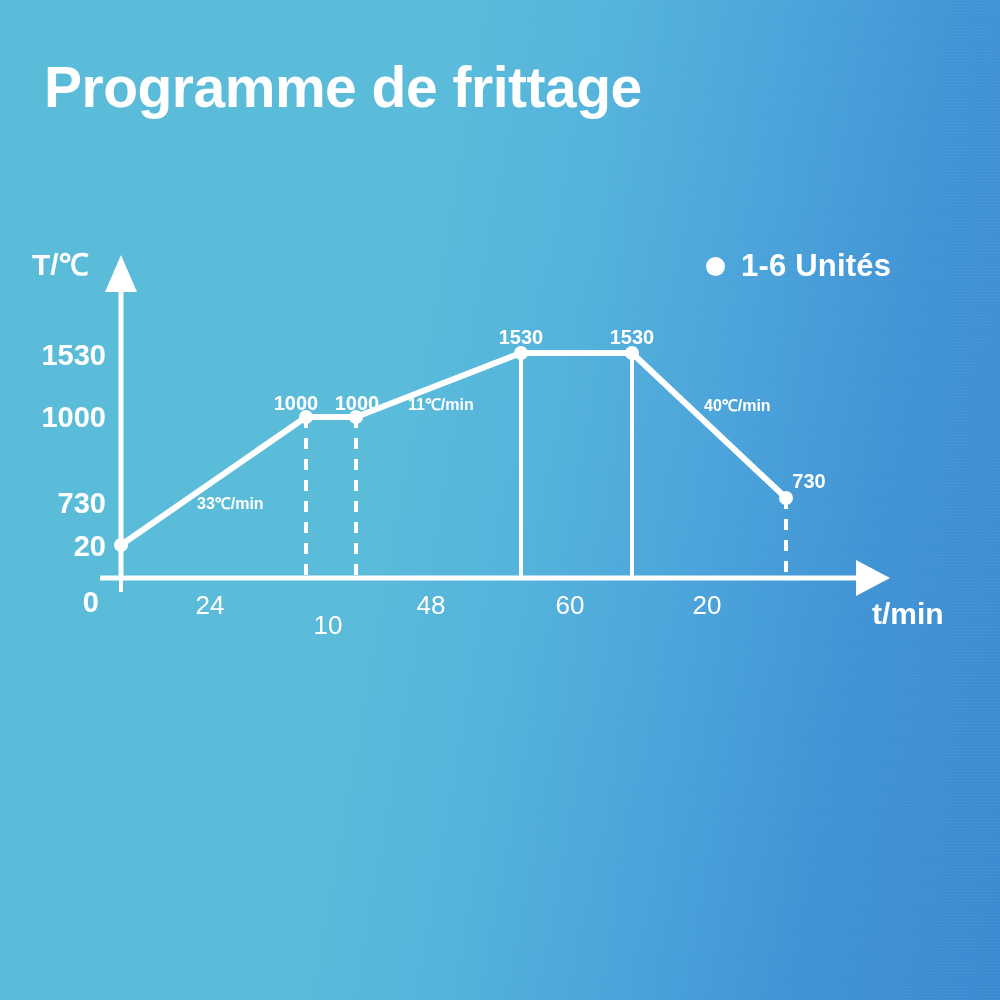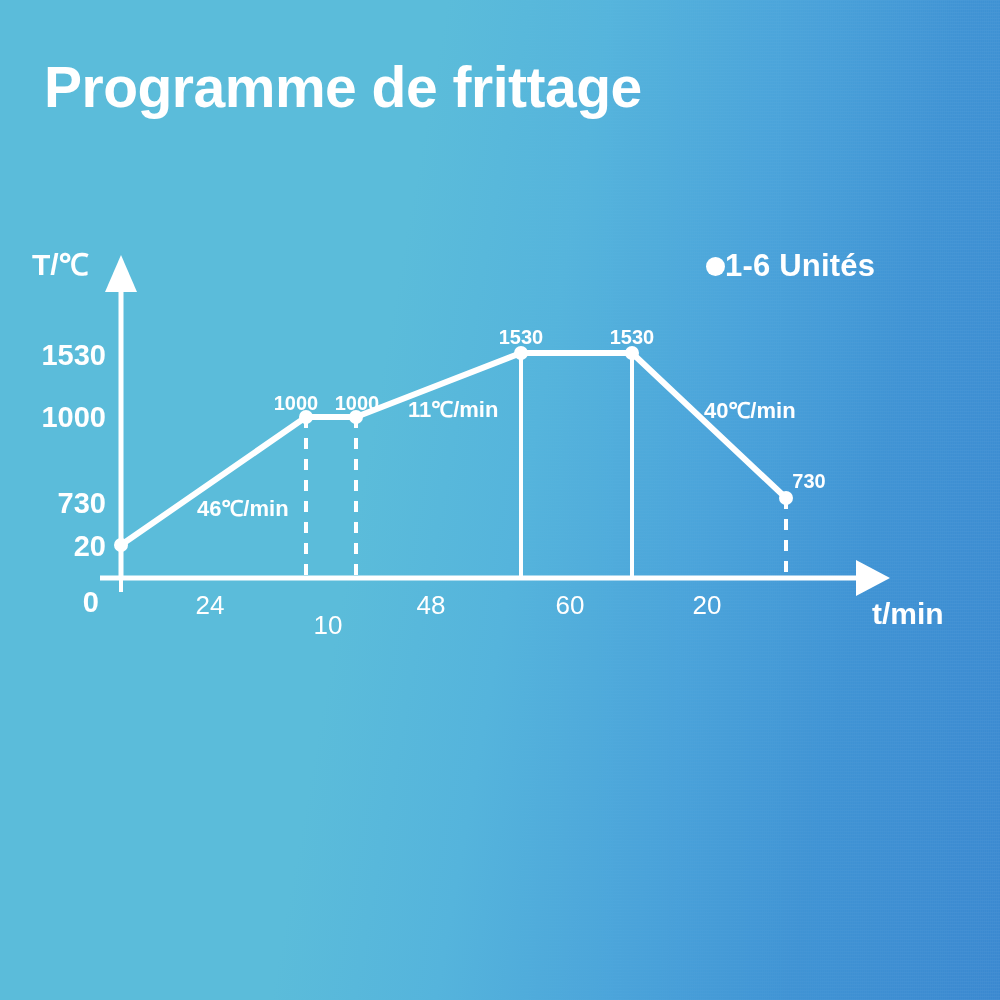--- a/index.html
+++ b/index.html
@@ -56,21 +56,21 @@
     letter-spacing: 0.1px;
     white-space: nowrap;
   }
 
   #legend {
     position: absolute;
     left: 706px;
     top: 248px;
     display: flex;
     align-items: center;
-    gap: 0;
+    gap: 16px;
     white-space: nowrap;
   }
   #legend .dot {
     width: 19px;
     height: 19px;
     border-radius: 50%;
     background: #ffffff;
     flex: none;
   }
   #legend .txt {
@@ -105,21 +105,21 @@
     font-size: 26px;
     font-weight: 400;
     transform: translateX(-50%);
   }
   .ptlbl {
     font-size: 20px;
     font-weight: 700;
     transform: translateX(-50%);
   }
   .ratelbl {
-    font-size: 22px;
+    font-size: 16px;
     font-weight: 600;
     text-align: right;
   }
 </style>
 </head>
 <body>
 
 <div id="page">
   <div id="grain"></div>
 
@@ -179,18 +179,18 @@
     <div class="lbl xlbl" style="left:707px;top:590px;">20</div>
 
     <div class="lbl axis-name" style="left:872px;top:597px;">t/min</div>
 
     <div class="lbl ptlbl" style="left:296px;top:392px;">1000</div>
     <div class="lbl ptlbl" style="left:357px;top:392px;">1000</div>
     <div class="lbl ptlbl" style="left:521px;top:326px;">1530</div>
     <div class="lbl ptlbl" style="left:632px;top:326px;">1530</div>
     <div class="lbl ptlbl" style="left:809px;top:470px;">730</div>
 
-    <div class="lbl ratelbl" style="left:197px;top:492px;">46℃/min</div>
+    <div class="lbl ratelbl" style="left:197px;top:492px;">33℃/min</div>
     <div class="lbl ratelbl" style="left:408px;top:393px;">11℃/min</div>
     <div class="lbl ratelbl" style="left:704px;top:394px;">40℃/min</div>
 
   </div>
 </div>
 
 </body></html>

